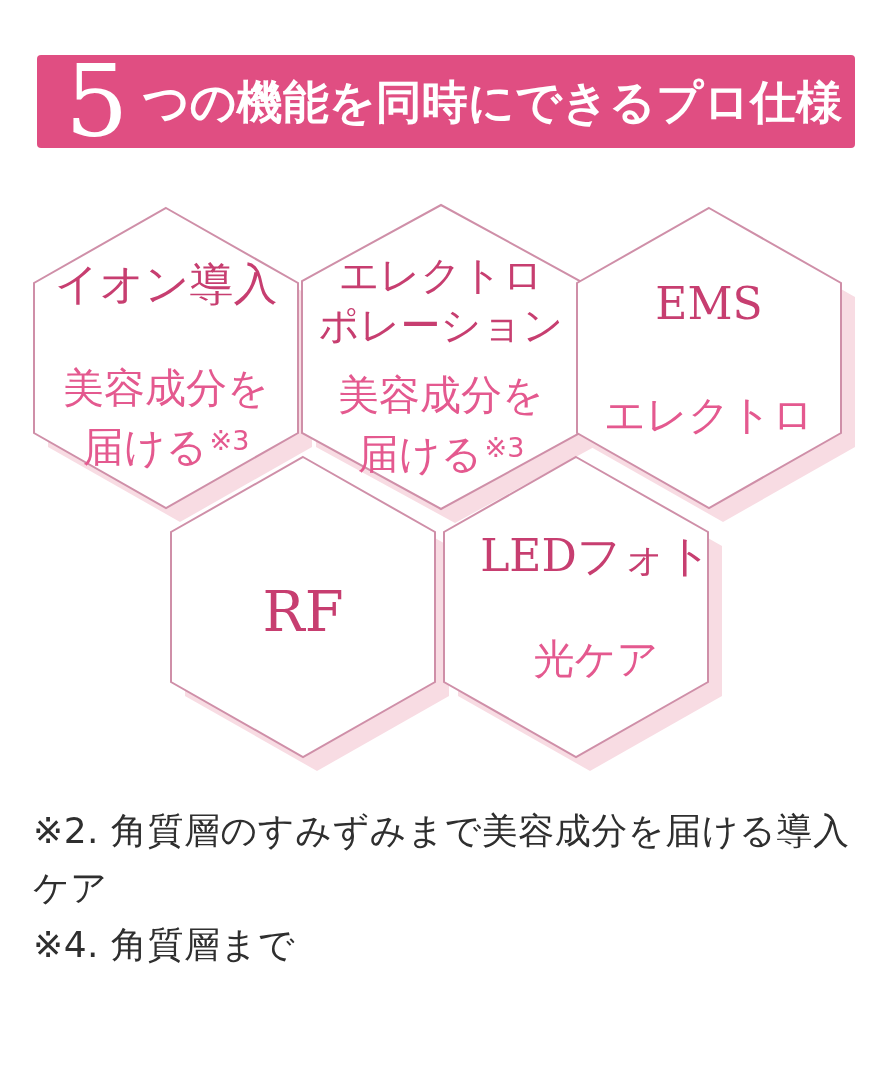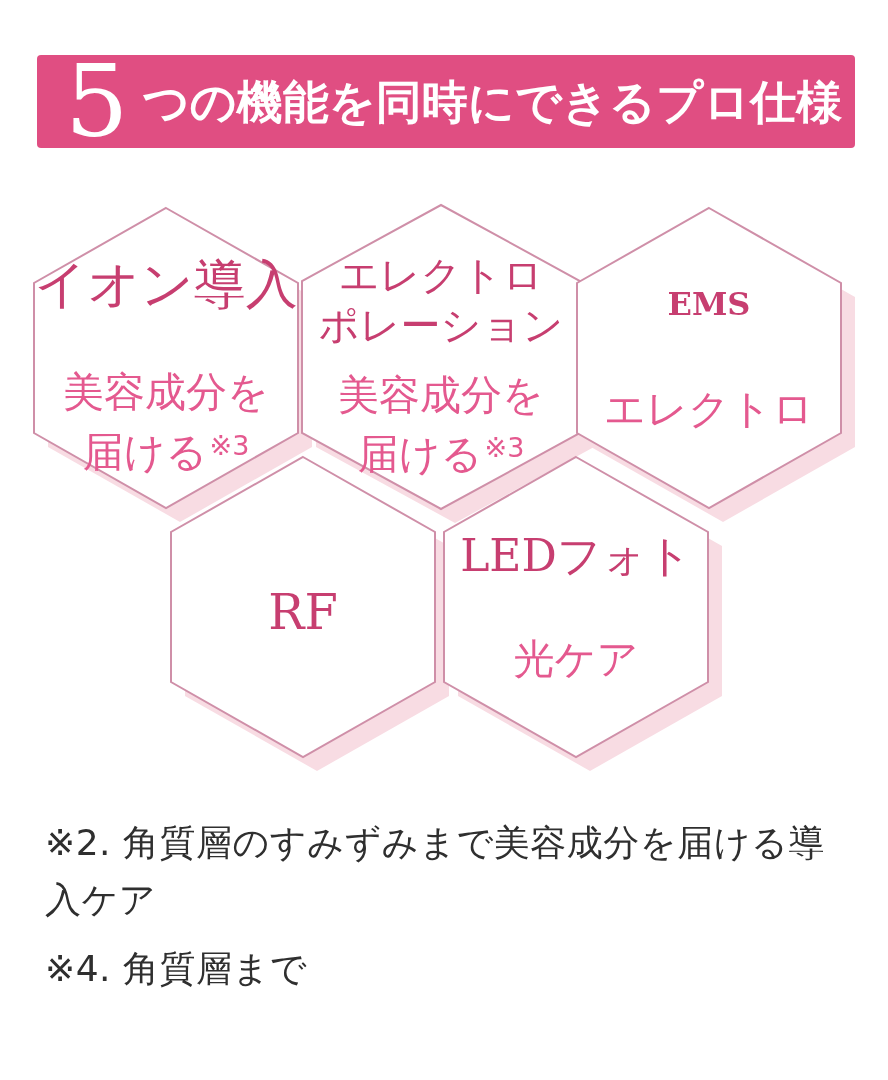--- a/index.html
+++ b/index.html
@@ -65,40 +65,40 @@
     color:var(--desc-text,#e4598f);
     font-size:41px;line-height:1.45;
   }
   .note{
     font-size:27px;
     position:relative;top:-11px;
     margin-left:2px;
   }
 
   
-  .hex--ion  .hex-title{font-size:52px;margin-bottom:50px;}
+  .hex--ion  .hex-title{font-size:44px;margin-bottom:50px;}
   .hex--ion  .hex-text{padding-top:22px;}
   .hex--elec .hex-title{font-size:40px;line-height:1.25;margin-bottom:16px;}
   .hex--elec .hex-text{padding-top:20px;}
-  .hex--ems  .hex-title{font-size:32px;margin-bottom:58px;font-weight:bold;}
+  .hex--ems  .hex-title{font-size:44px;margin-bottom:58px;}
   .hex--ems  .hex-text{padding-top:10px;}
-  .hex--rf   .hex-title{font-size:48px;}
+  .hex--rf   .hex-title{font-size:56px;}
   .hex--rf   .hex-text{padding-top:10px;}
   .hex--led  .hex-title{font-size:44px;margin-bottom:50px;}
   .hex--led  .hex-text{padding-top:8px;}
 
   
   .footnotes{
     position:absolute;left:33px;top:803px;
     width:832px;
     color:var(--footnote-text,#2f2f2f);
     font-size:36px;line-height:1.58;
     letter-spacing:0.5px;
   }
-  .footnotes p{margin:12px;}
+  .footnotes p{margin:0;}
 </style>
 </head>
 <body>
 
 <div class="banner">
   <span class="banner-number">5</span>
   <span class="banner-title">つの機能を同時にできるプロ仕様</span>
 </div>
 
 <div class="hex hex--ion" style="left:32px;top:206px;">
@@ -148,21 +148,21 @@
   <div class="hex-text" style="width:264px;height:300px;">
     <div class="hex-title">RF</div>
   </div>
 </div>
 
 <div class="hex hex--led" style="left:442px;top:455px;">
   <svg width="282" height="318" viewBox="0 0 282 318">
     <polygon class="hex-shadow" points="148,16 280,91 280,241 148,316 16,241 16,91"></polygon>
     <polygon class="hex-body" points="134,2 266,77 266,227 134,302 2,227 2,77"></polygon>
   </svg>
-  <div class="hex-text" style="width:264px;height:300px;">
+  <div class="hex-text" style="width:264px;height:300px;margin-left:20px;">
     <div class="hex-title">LEDフォト</div>
     <div class="hex-desc">光ケア</div>
   </div>
 </div>
 
 <div class="footnotes">
   <p>※2. 角質層のすみずみまで美容成分を届ける導入ケア</p>
   <p>※4. 角質層まで</p>
 </div>
 

